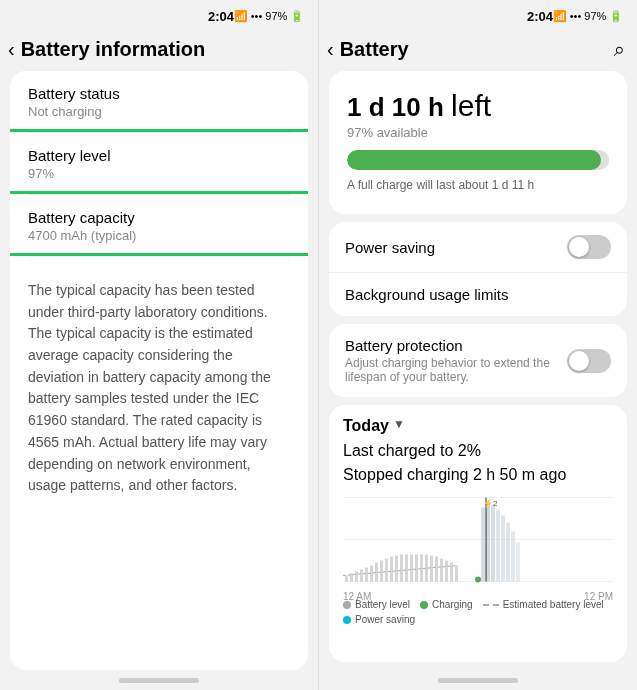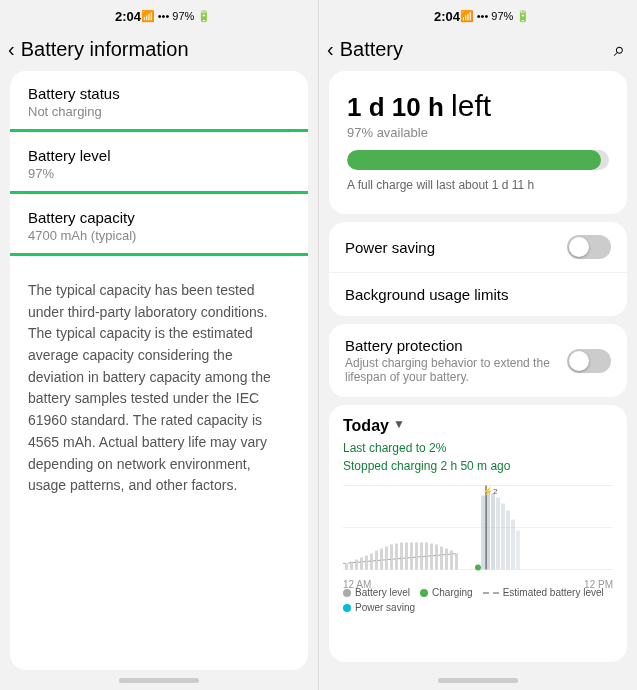--- a/index.html
+++ b/index.html
@@ -30,21 +30,21 @@
       display: flex;
       flex-direction: column;
       overflow: hidden;
       border-left: 1px solid #ddd;
     }
 
     
     .status-bar {
       display: flex;
       align-items: center;
-      justify-content: center;
+      justify-content: flex-end;
       padding: 6px 14px 4px 22px;
       background: #f2f2f2;
       height: 30px;
     }
     .status-time {
       font-size: 13px;
       font-weight: 600;
       color: #000;
     }
     .status-icons {
@@ -64,21 +64,21 @@
       background: #f2f2f2;
     }
     .back-arrow {
       font-size: 20px;
       color: #000;
       margin-right: 6px;
       cursor: pointer;
     }
     .header-title {
       font-size: 20px;
-      font-weight: 400;
+      font-weight: 700;
       color: #000;
       flex: 1;
     }
     .search-icon {
       font-size: 20px;
       color: #000;
       cursor: pointer;
     }
 
     
@@ -225,22 +225,22 @@
       font-size: 16px;
       font-weight: 600;
       color: #000;
       margin-right: 4px;
     }
     .today-dropdown {
       font-size: 12px;
       color: #555;
     }
     .today-sub {
-      font-size: 12px;
-      color: #15803d;
+      font-size: 16px;
+      color: #000000;
       line-height: 1.5;
       margin-bottom: 8px;
     }
 
     
     .chart-container {
       position: relative;
       width: 100%;
       height: 100px;
     }

